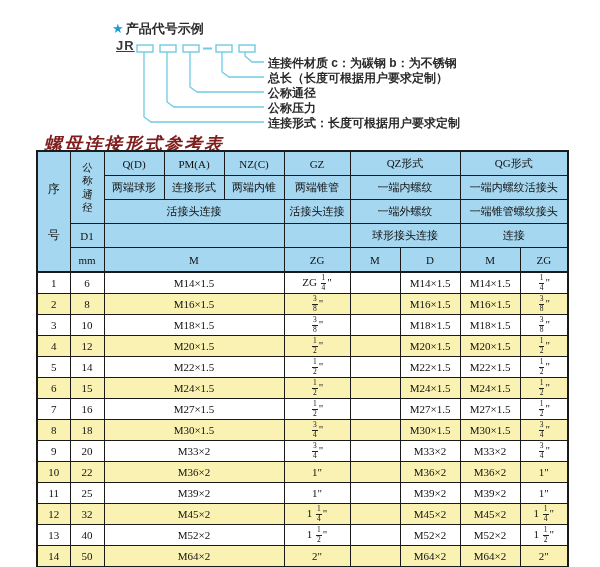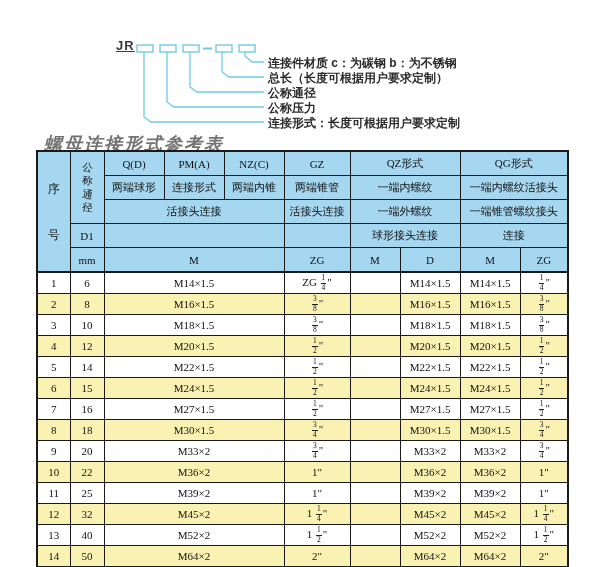--- a/index.html
+++ b/index.html
@@ -18,21 +18,21 @@
   .diagram-title{position:absolute;left:112px;top:20px;font:bold 13px "Liberation Sans","DejaVu Sans",sans-serif;color:#2b2b2b;white-space:nowrap;}
   .diagram-title .star{color:var(--star);margin-right:2px;font-size:13px;}
   .jr-label{position:absolute;left:116px;top:38px;font:bold 13px "Liberation Sans","DejaVu Sans",sans-serif;color:#3a3a3a;letter-spacing:1px;text-decoration:underline;}
   .diagram-svg{position:absolute;left:0;top:0;width:600px;height:135px;}
   .dlabel{position:absolute;left:268px;height:15px;line-height:15px;
           font:bold 12px "Liberation Sans","DejaVu Sans",sans-serif;color:#2b2b2b;white-space:nowrap;}
 
   
   .table-title{position:absolute;left:36px;top:124px;margin:8px;
                font:bold italic 18px "Liberation Serif","DejaVu Serif",serif;
-               letter-spacing:2px;color:#737373;}
+               letter-spacing:2px;color:#7f1d1d;}
 
   
   table.ref{position:absolute;left:36px;top:150px;width:531px;
             border-collapse:collapse;table-layout:fixed;
             border:2px solid var(--border);}
   .ref th,.ref td{border:1px solid var(--border);text-align:center;vertical-align:middle;
                   padding:0;overflow:hidden;}
   .ref thead th{background:var(--header-bg);font-weight:normal;font-size:11px;height:23px;color:#111;}
   .ref thead{border-bottom:2px solid var(--border);}
   .ref tbody td{font-size:11px;height:20px;background:#fff;color:#111;}
@@ -47,20 +47,21 @@
   .fr{display:inline-block;vertical-align:middle;font-size:7.5px;line-height:1.15;
       text-align:center;margin:0 1px;}
   .fr .n{display:block;border-bottom:1px solid #222;padding:0 1px;}
   .fr .d{display:block;}
 </style>
 </head>
 <body>
 
 <div class="canvas">
 
+  <div class="diagram-title"><span class="star">★</span><span>产品代号示例</span></div>
 
   <div class="jr-label">JR</div>
 
   <svg class="diagram-svg" viewBox="0 0 600 135">
     <g stroke="#6fcbe3" fill="#ffffff" stroke-width="1.4">
       <rect x="137" y="45" width="16" height="7"></rect>
       <rect x="160" y="45" width="16" height="7"></rect>
       <rect x="183" y="45" width="16" height="7"></rect>
       <rect x="216" y="45" width="16" height="7"></rect>
       <rect x="239" y="45" width="16" height="7"></rect>

